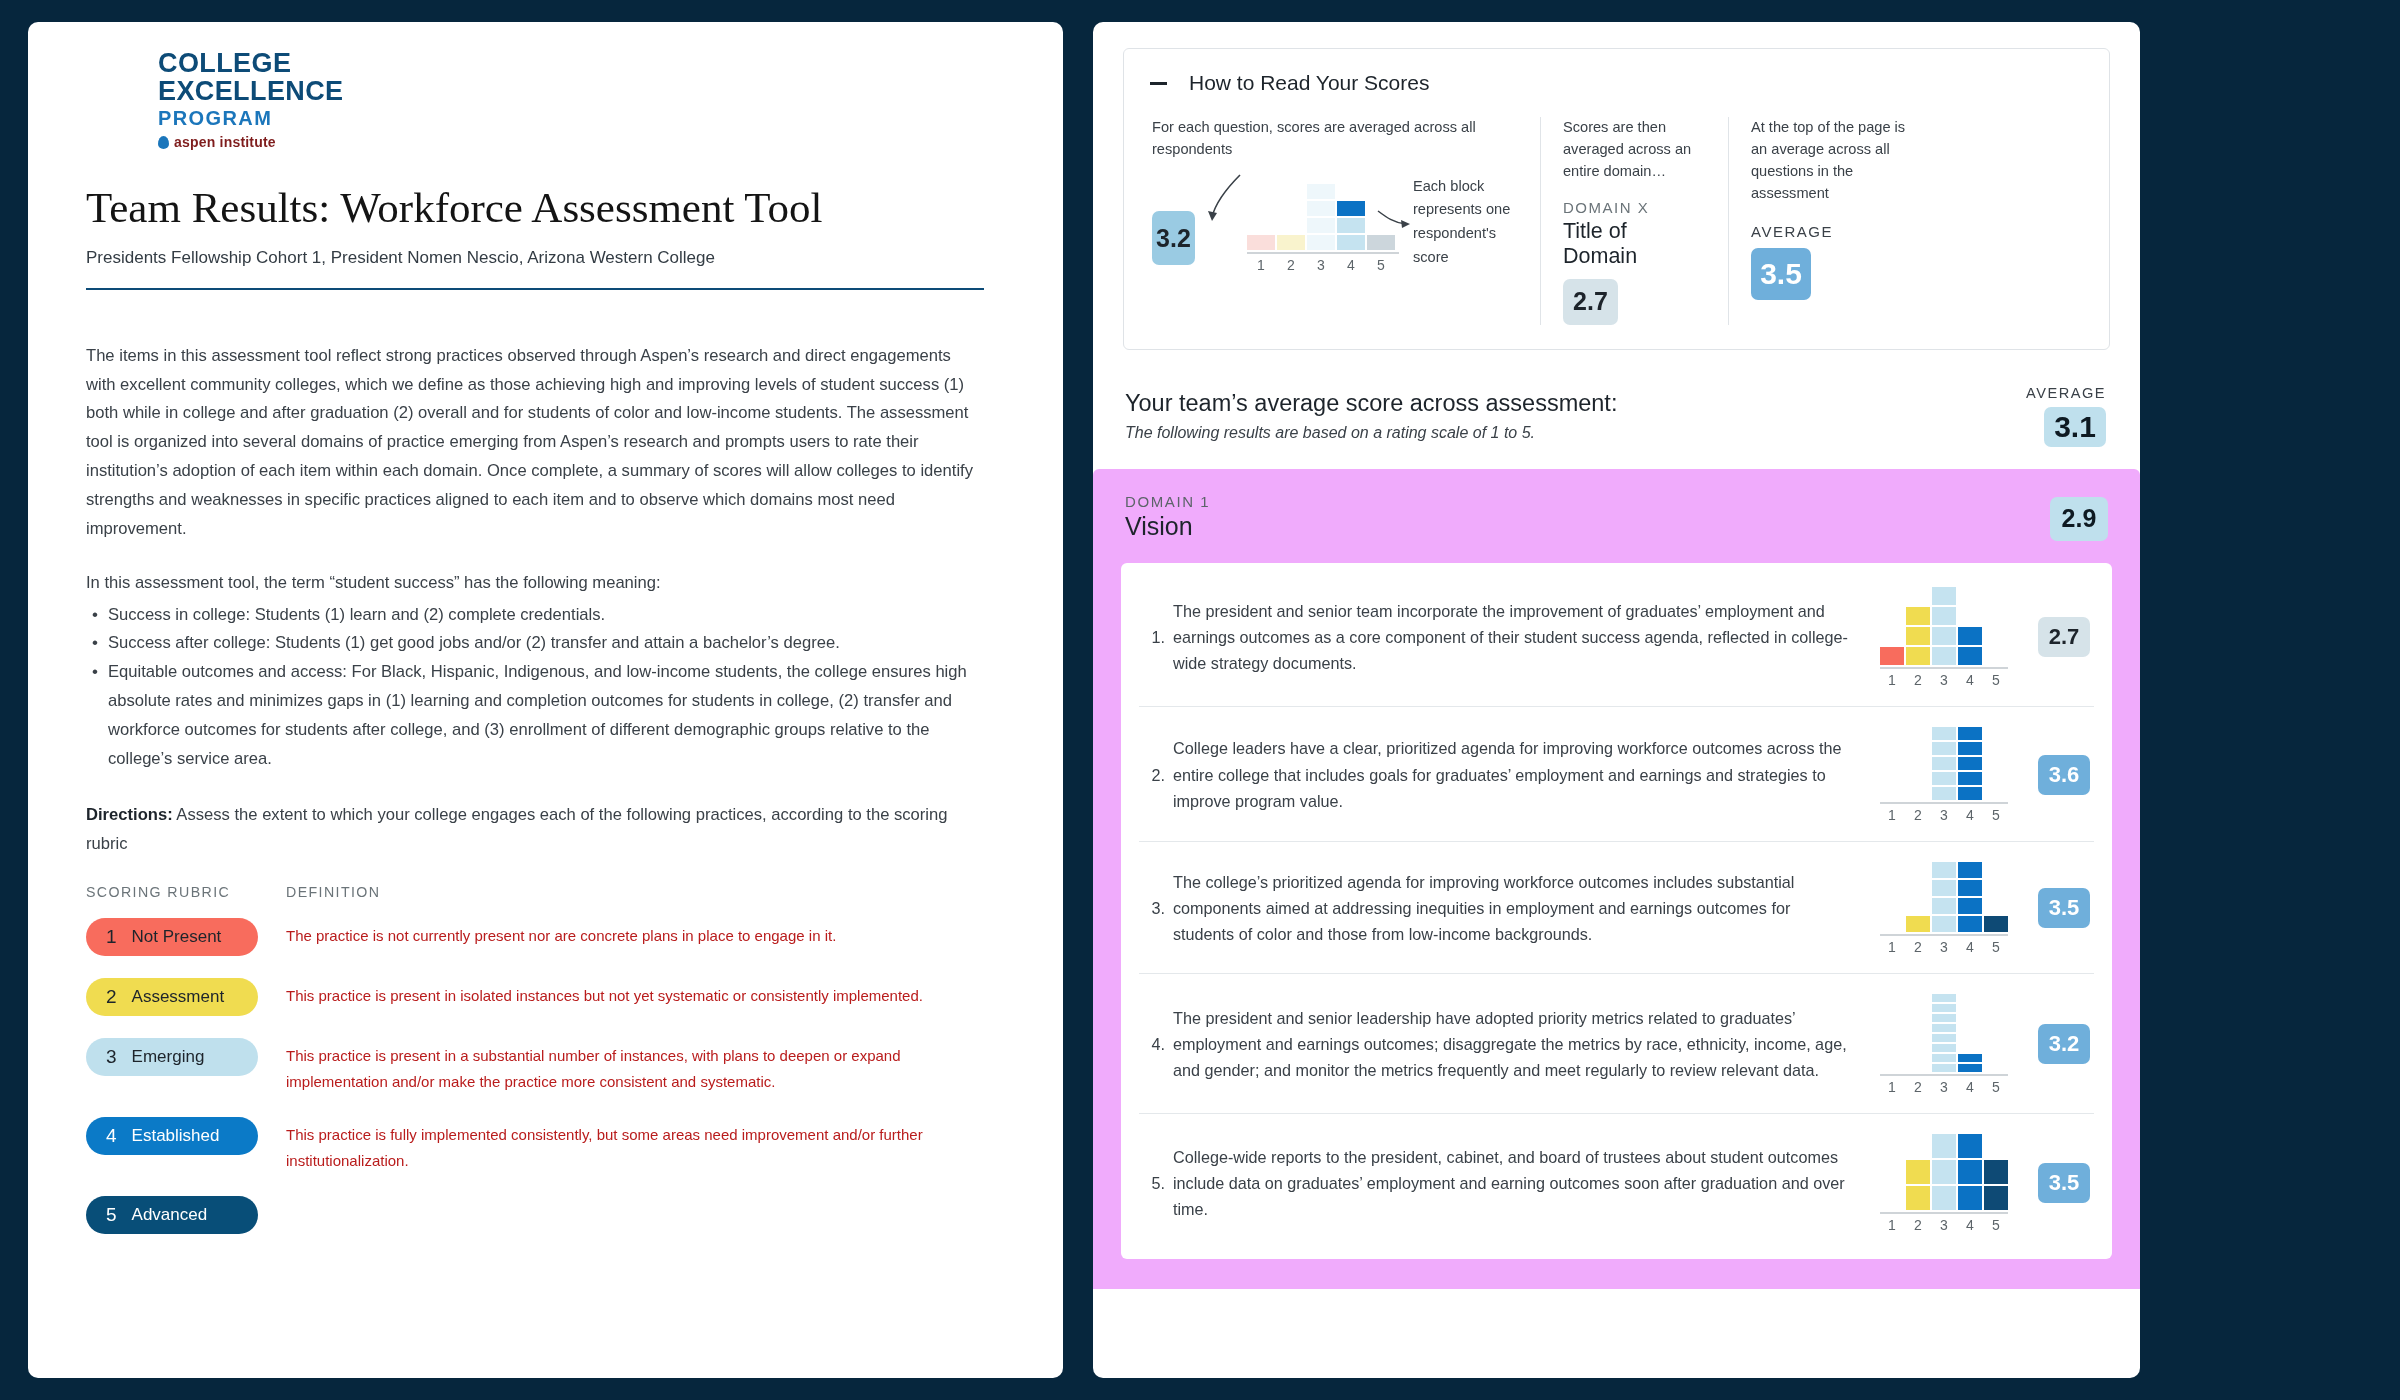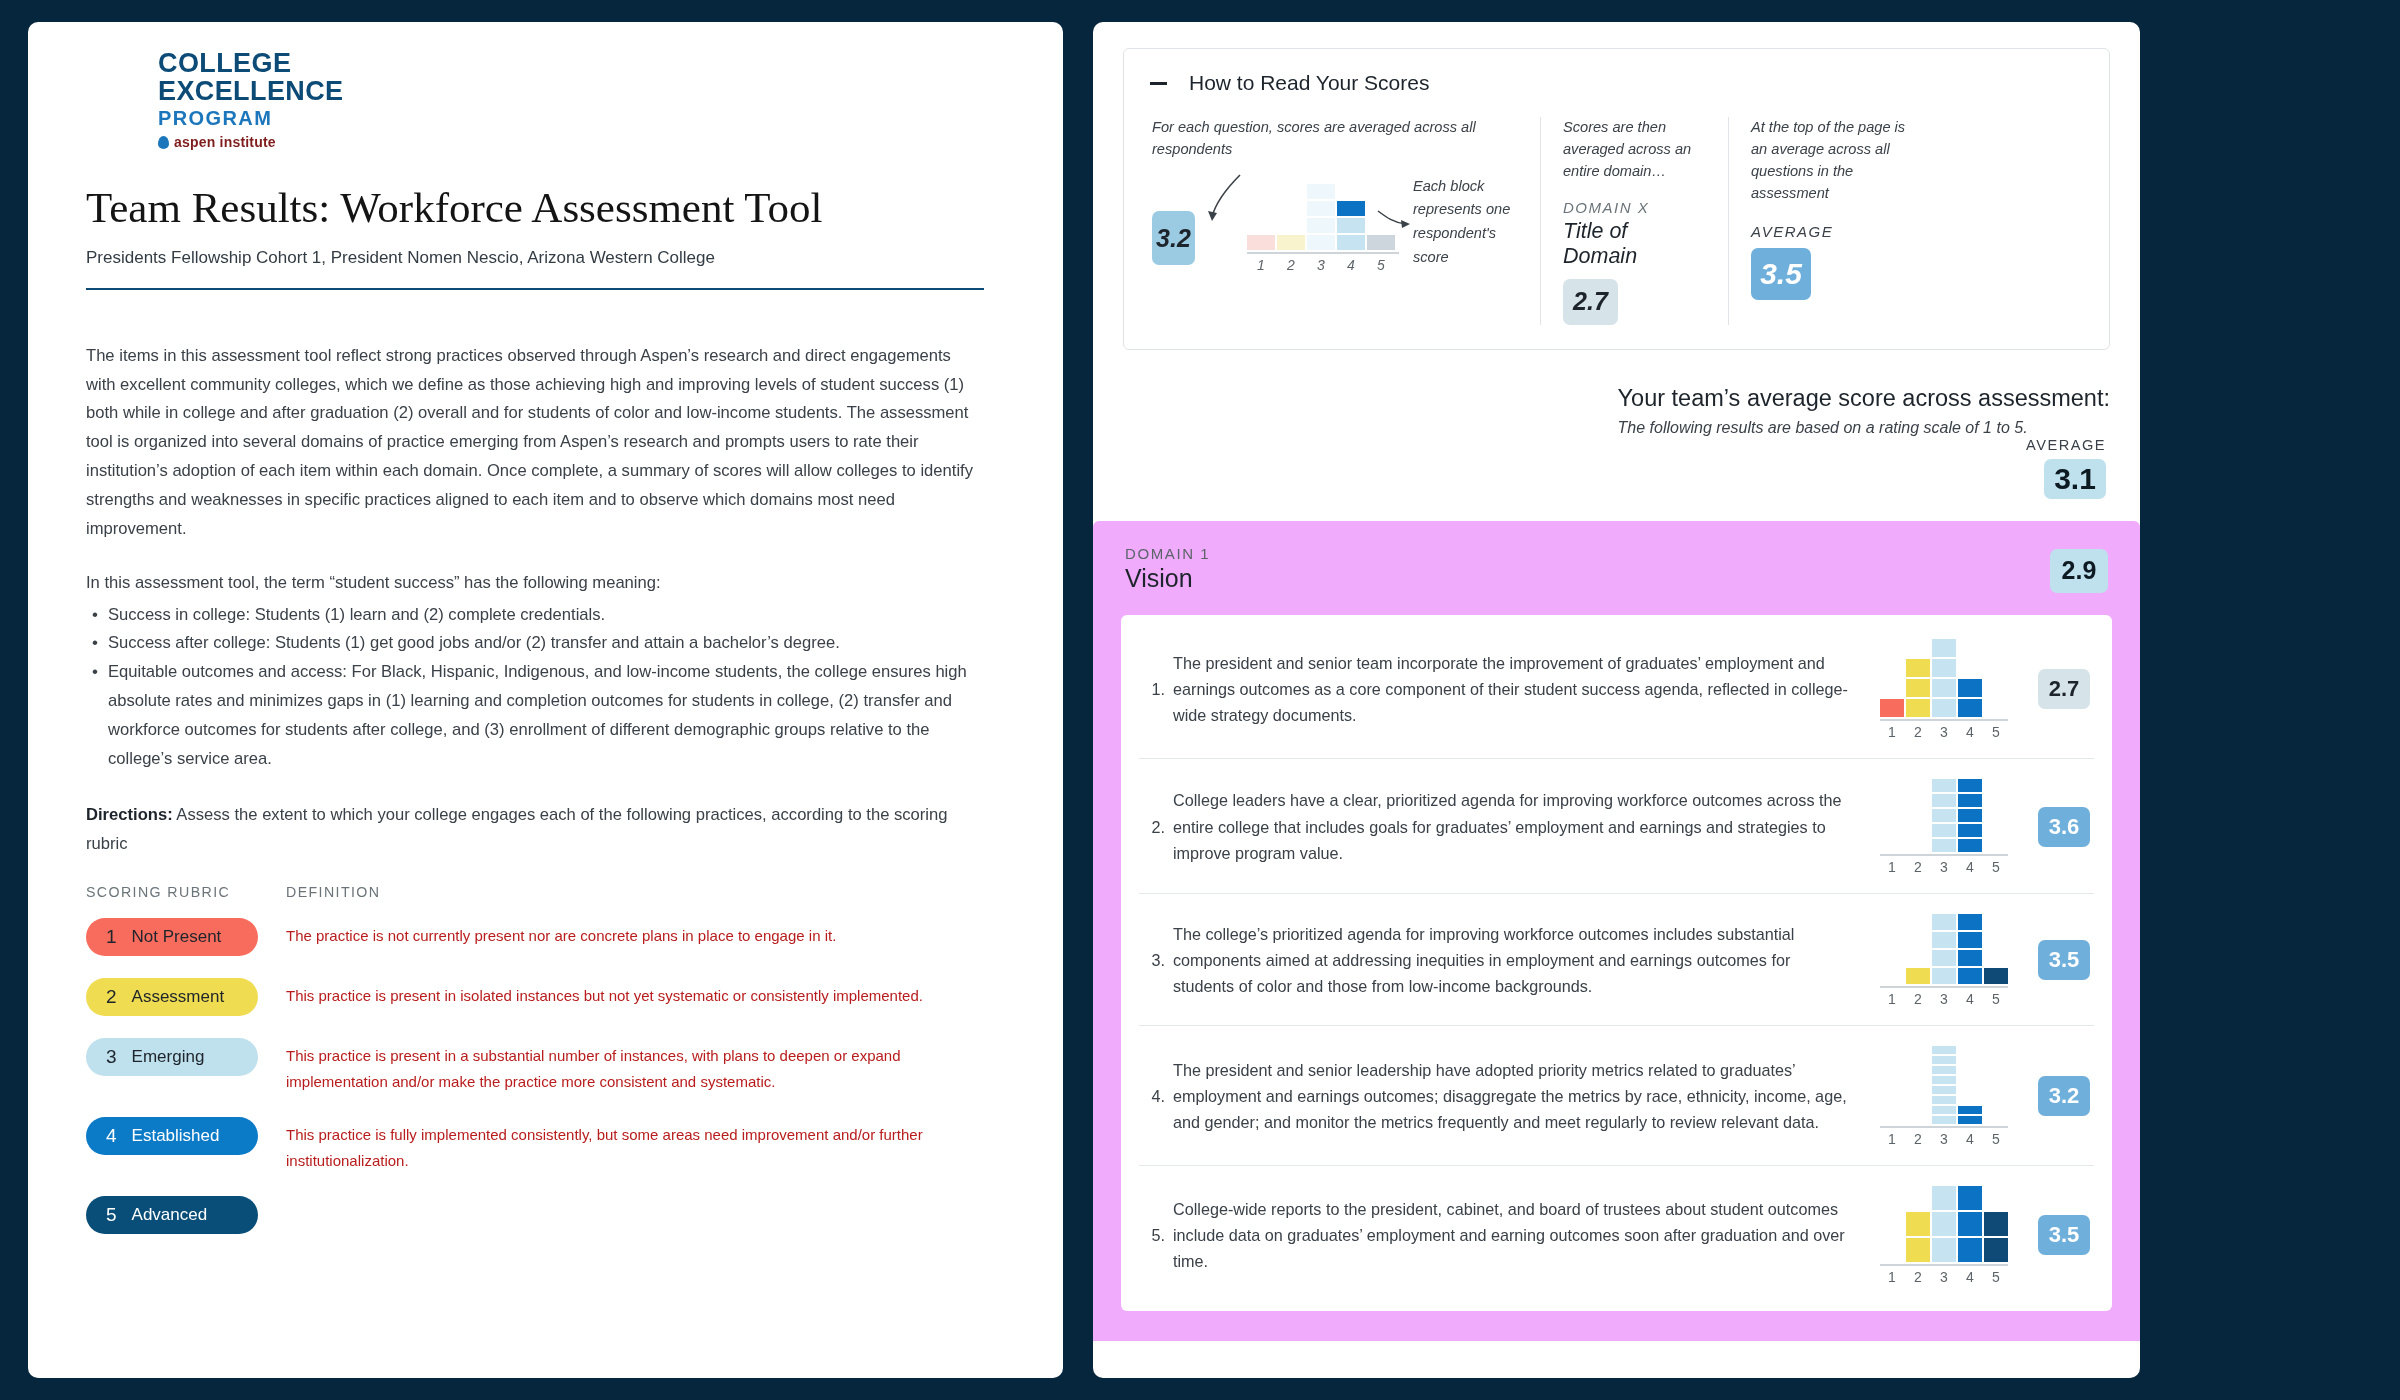--- a/index.html
+++ b/index.html
@@ -80,21 +80,21 @@
   .howto {
     border: 1px solid #dfe3e7;
     border-radius: 6px;
     padding: 22px 26px 24px 26px;
     margin-bottom: 35px;
   }
   .howto-title { display: flex; align-items: center; gap: 22px; margin-bottom: 22px; }
   .minus-icon { width: 17px; height: 3px; background: #1d242b; display:block; }
   .howto-title h2 { font-size: 21px; font-weight: normal; color: #1d242b; }
   .howto-cols { display: flex; }
-  .hc { padding: 0 22px; font-style: italic; }
+  .hc { padding: 0 22px; }
   .hc1 { width: 390px; padding-left: 2px; }
   .hc2 { width: 188px; border-left: 1px solid #e0e4e8; }
   .hc3 { width: 200px; border-left: 1px solid #e0e4e8; }
   .hc p.cap { font-size: 14.6px; line-height: 1.5; color: #3a4148; }
 
   .demo-row { display: flex; align-items: flex-end; margin-top: 14px; position: relative; }
   .badge {
     border-radius: 7px; display: flex; align-items: center; justify-content: center;
     font-weight: bold;
   }
@@ -111,21 +111,21 @@
 
   .blockcap { font-size: 14.6px; line-height: 1.62; color: #3a4148; margin-left: 14px; margin-bottom: 4px; }
 
   .dom-x-label { font-size: 15px; letter-spacing: 1.5px; color: #6b7479; margin-top: 16px; }
   .dom-x-title { font-size: 21.5px; color: #1d242b; margin-top: 3px; margin-bottom: 10px; }
   .badge-27 { background: #d6e3e9; color: #1d242b; width: 55px; height: 46px; font-size: 25px; }
   .avg-label { font-size: 15px; letter-spacing: 1.5px; color: #3a4148; margin-top: 18px; }
   .badge-35 { background: #6fafdb; color: #fff; width: 60px; height: 52px; font-size: 30px; margin-top: 8px; }
 
   
-  .team-avg { display: flex; align-items: flex-end; padding: 0 0 22px 0; flex-direction: column; }
+  .team-avg { display: flex; align-items: center; padding: 0 0 22px 0; }
   .team-avg-text { flex: 1; padding-left: 2px; }
   .team-avg-text h2 { font-size: 23.5px; font-weight: normal; color: #1d242b; margin-bottom: 7px; }
   .team-avg-text .ital { font-size: 16px; font-style: italic; color: #3a4148; }
   .team-avg-right { text-align: right; padding-right: 4px; }
   .team-avg-right .lbl { font-size: 14.6px; letter-spacing: 1.5px; color: #3a4148; margin-bottom: 6px; }
   .badge-31 { background: #bfe0ed; color: #0e1a22; width: 62px; height: 40px; font-size: 30px; margin-left: auto; }
 
   
   .domain {
     background: #f0abfc;

